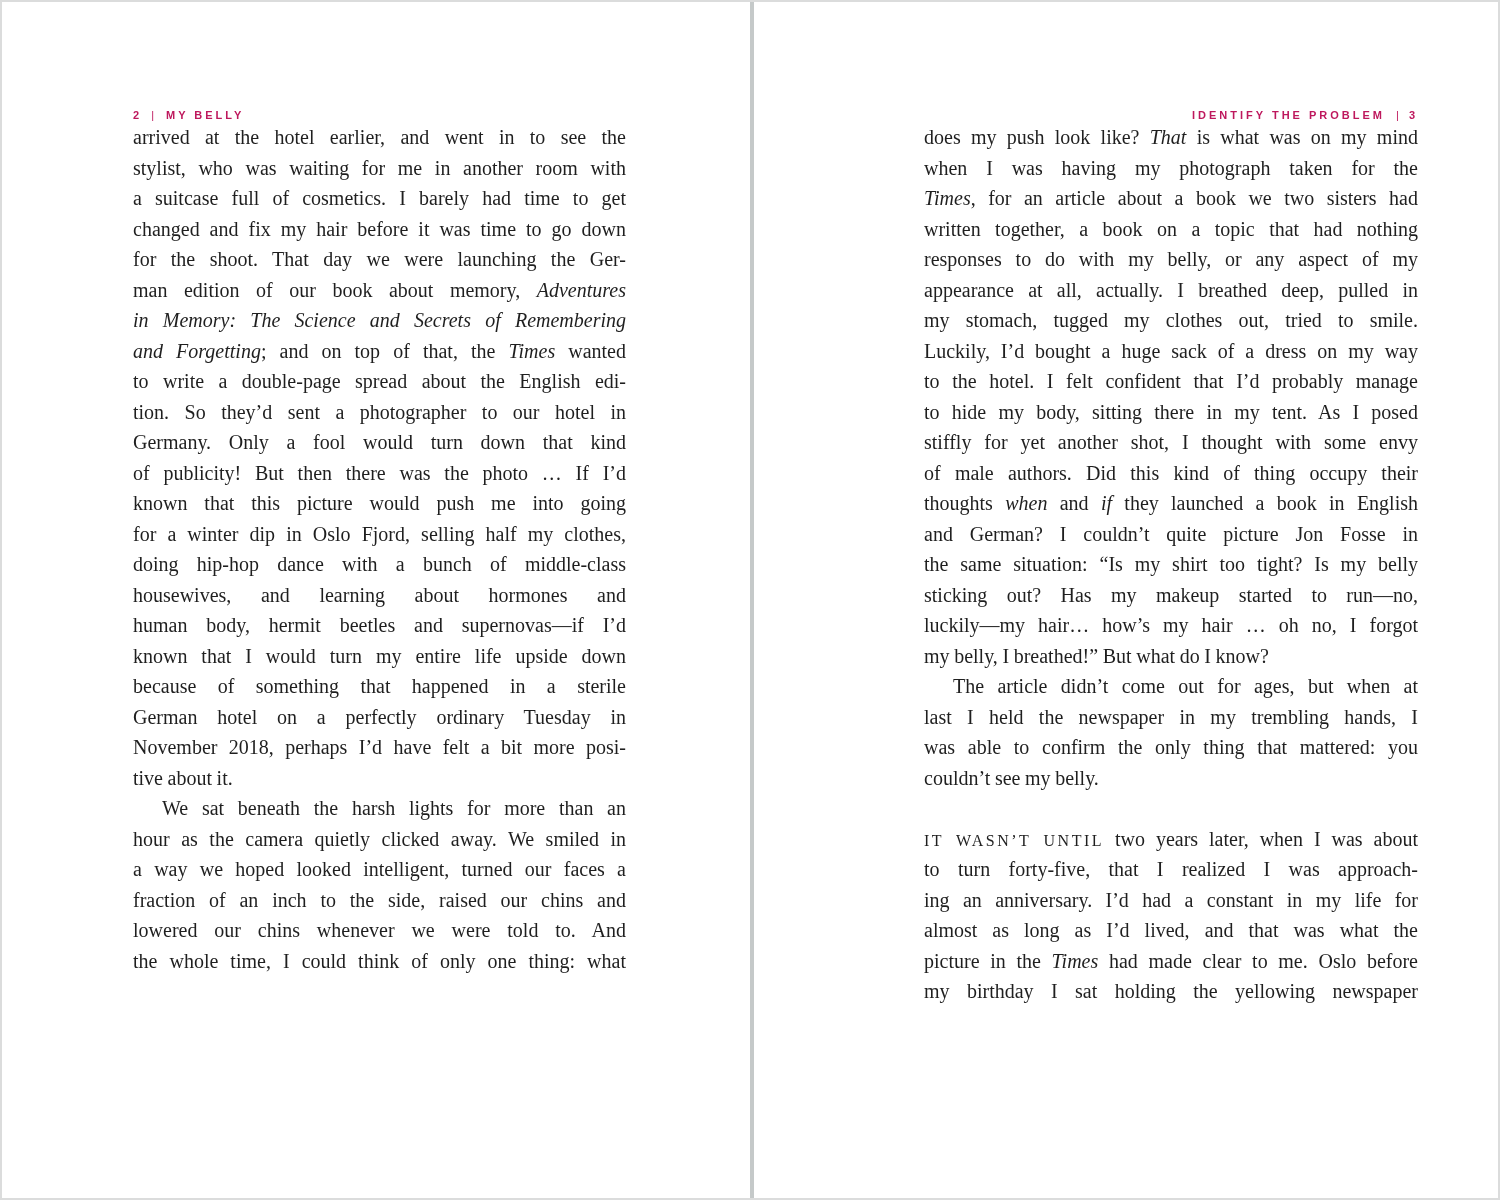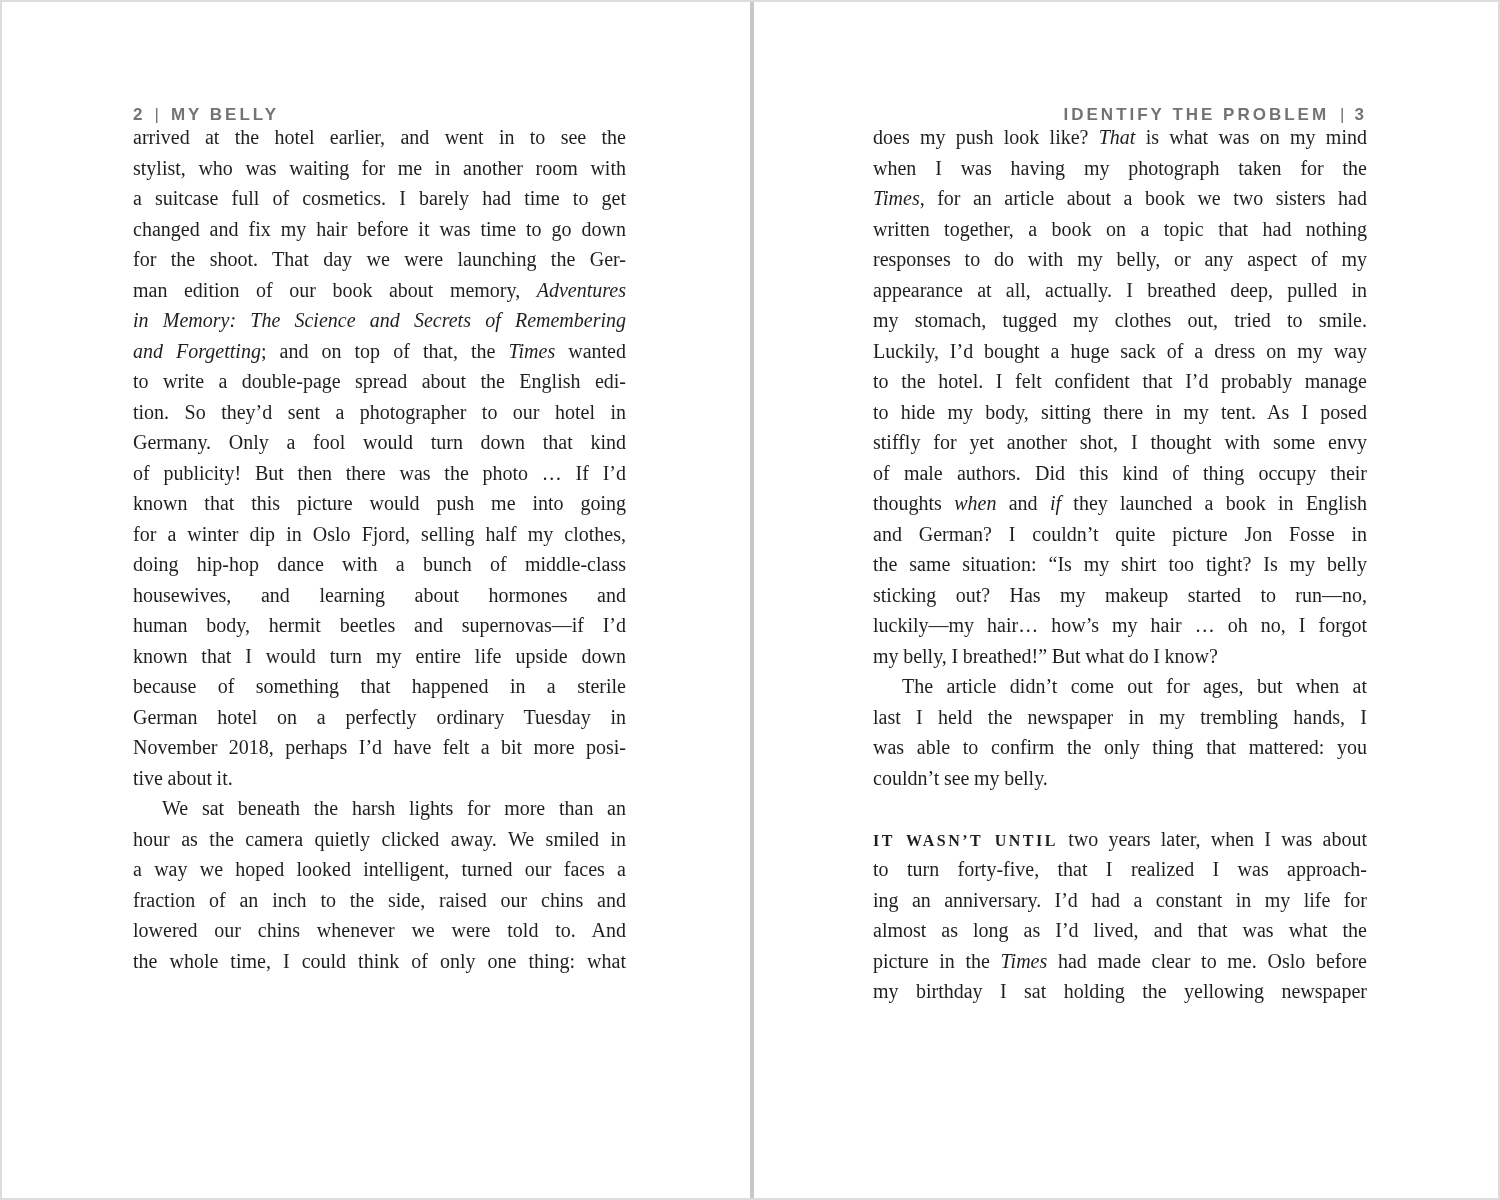--- a/index.html
+++ b/index.html
@@ -16,27 +16,27 @@
     position: absolute;
     left: 748px; top: 0;
     width: 4px; height: 1200px;
     background: var(--divider, #c5c9c9);
   }
   .page {
     position: absolute;
     top: 106px;
   }
   .page-left  { left: 131px; width: 493px; }
-  .page-right { left: 871px; width: 494px; }
+  .page-right { left: 922px; width: 494px; }
   .running-header {
     font-family: "Liberation Sans", "DejaVu Sans", sans-serif;
-    font-size: 17px;
+    font-size: 11px;
     font-weight: bold;
     letter-spacing: 3px;
-    color: #737373;
+    color: #be185d;
     line-height: 14px;
     height: 14px;
     white-space: nowrap;
   }
   .running-header.right { text-align: right; }
   .hdr-bar { font-weight: normal; margin: 0 9px; }
   .running-header.right .hdr-bar { margin: 0 7px 0 11px; }
   .body-text {
     font-size: 20px;
     line-height: 30.5px;
@@ -45,21 +45,21 @@
   }
   .line {
     text-align: justify;
     text-align-last: justify;
     height: 30.5px;
     overflow: hidden;
   }
   .line.end { text-align-last: left; }
   .line.indent { text-indent: 29px; }
   .it { font-style: italic; }
-  .sc { font-size: 16px; letter-spacing: 2.5px; font-weight: bold; }
+  .sc { font-size: 16px; letter-spacing: 2.5px; }
 </style>
 </head>
 <body>
 
 <div class="divider"></div>
 
 <div class="page page-left">
   <div class="running-header"><span>2</span><span class="hdr-bar">|</span><span>MY BELLY</span></div>
   <div class="body-text">
       <div class="line"><span>arrived at the hotel earlier, and went in to see the</span></div>

